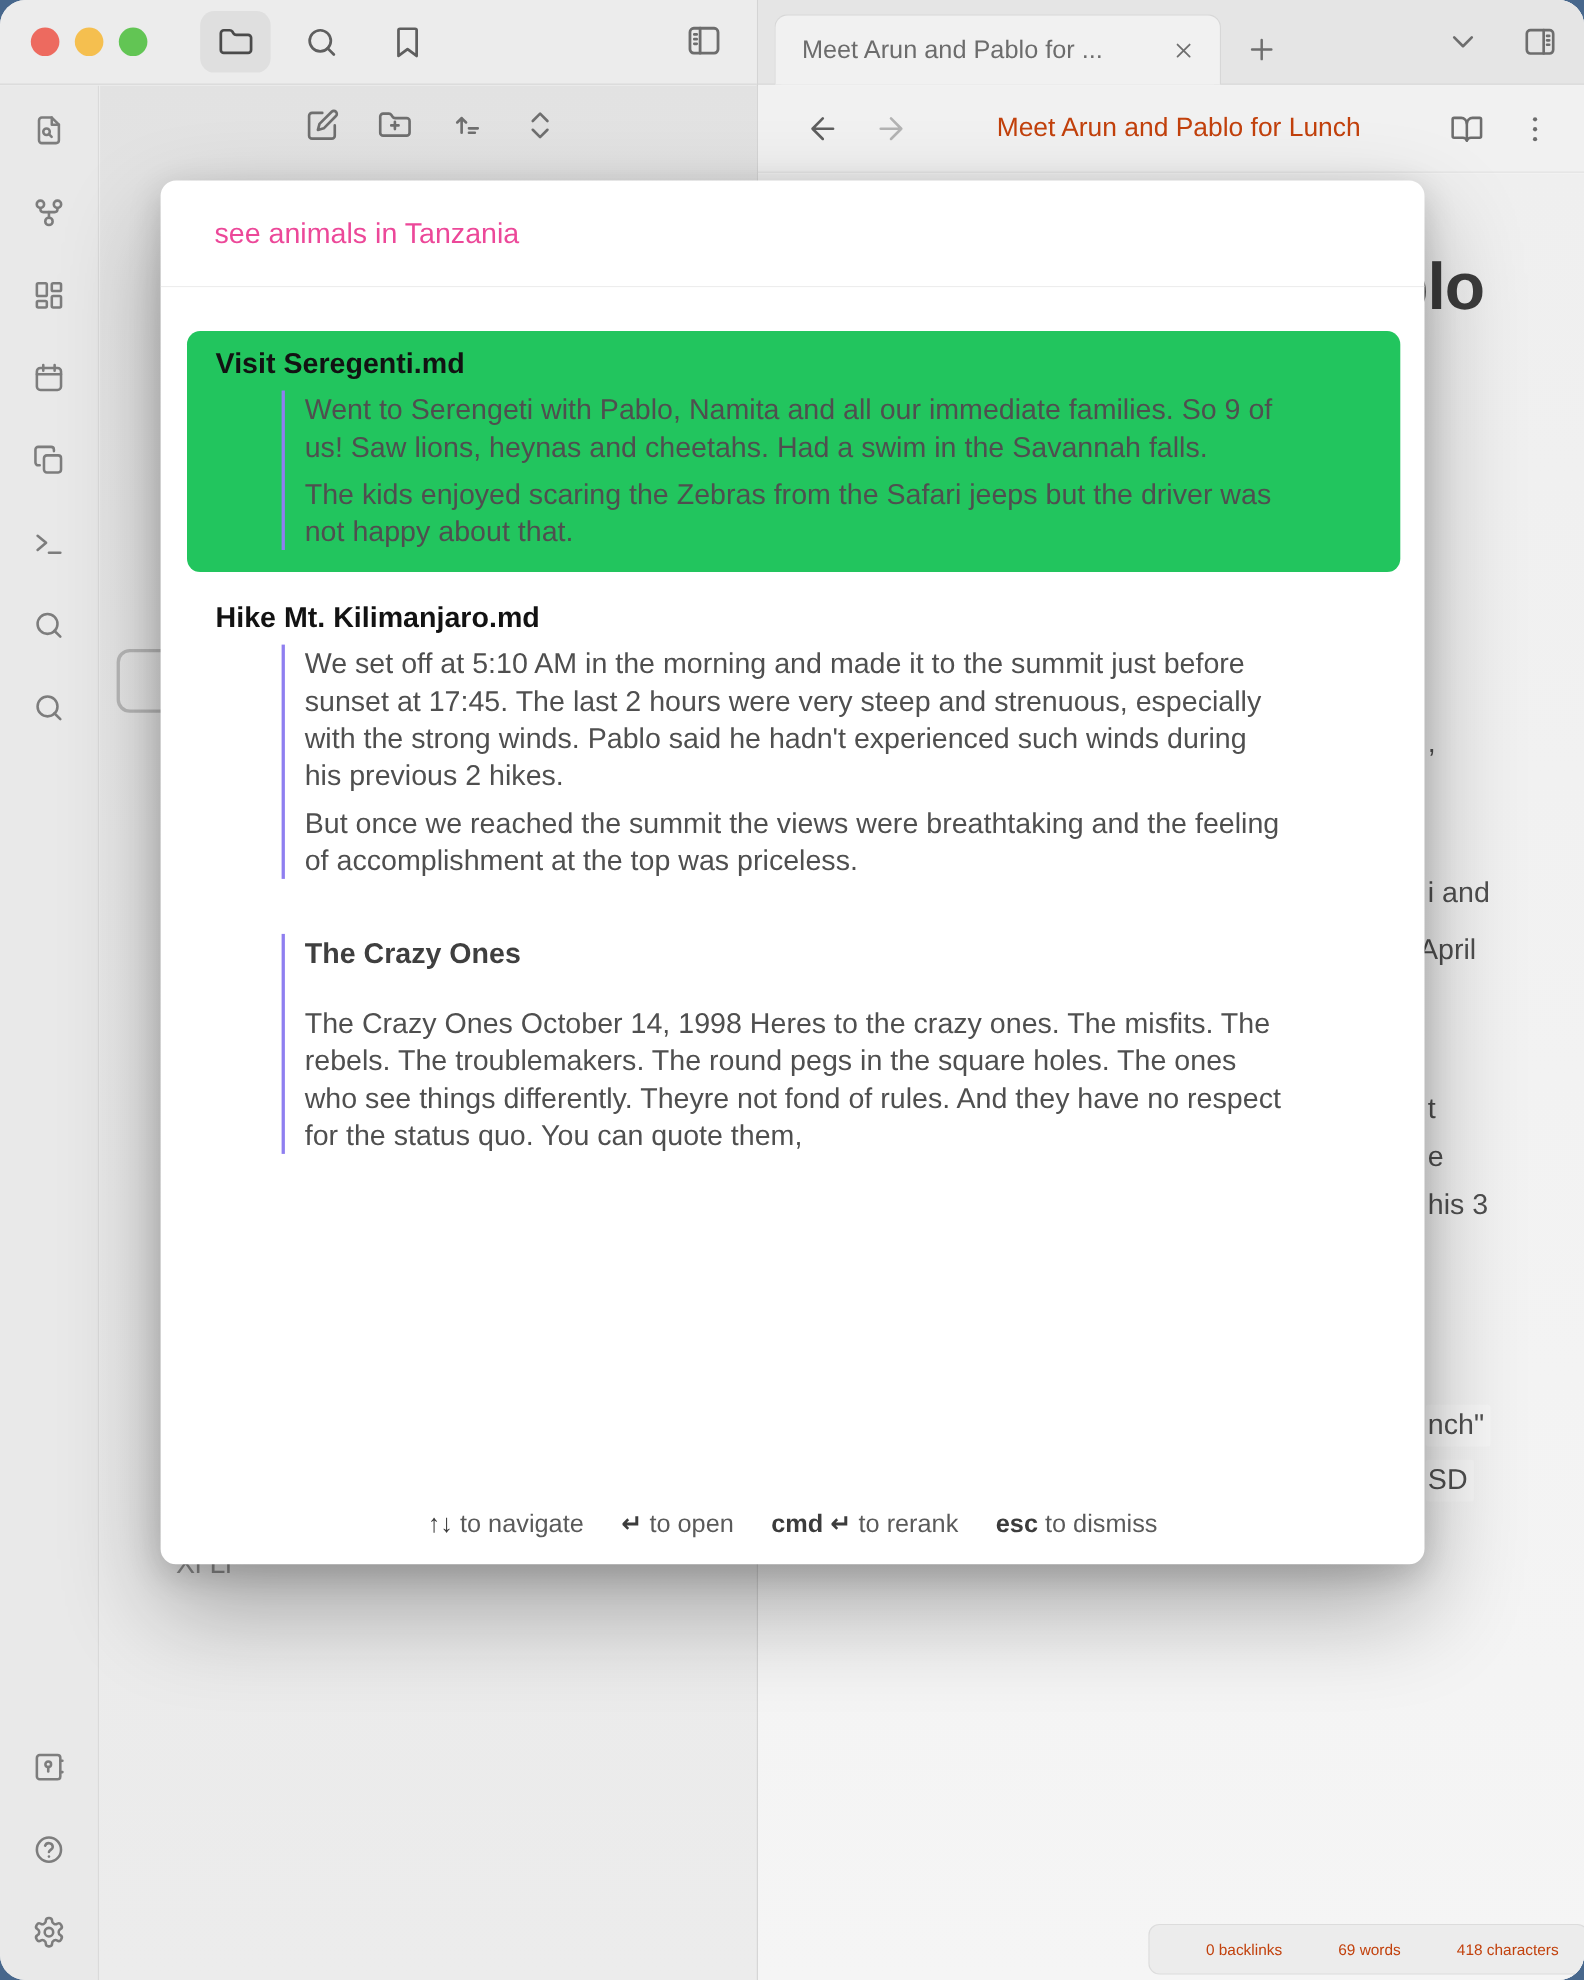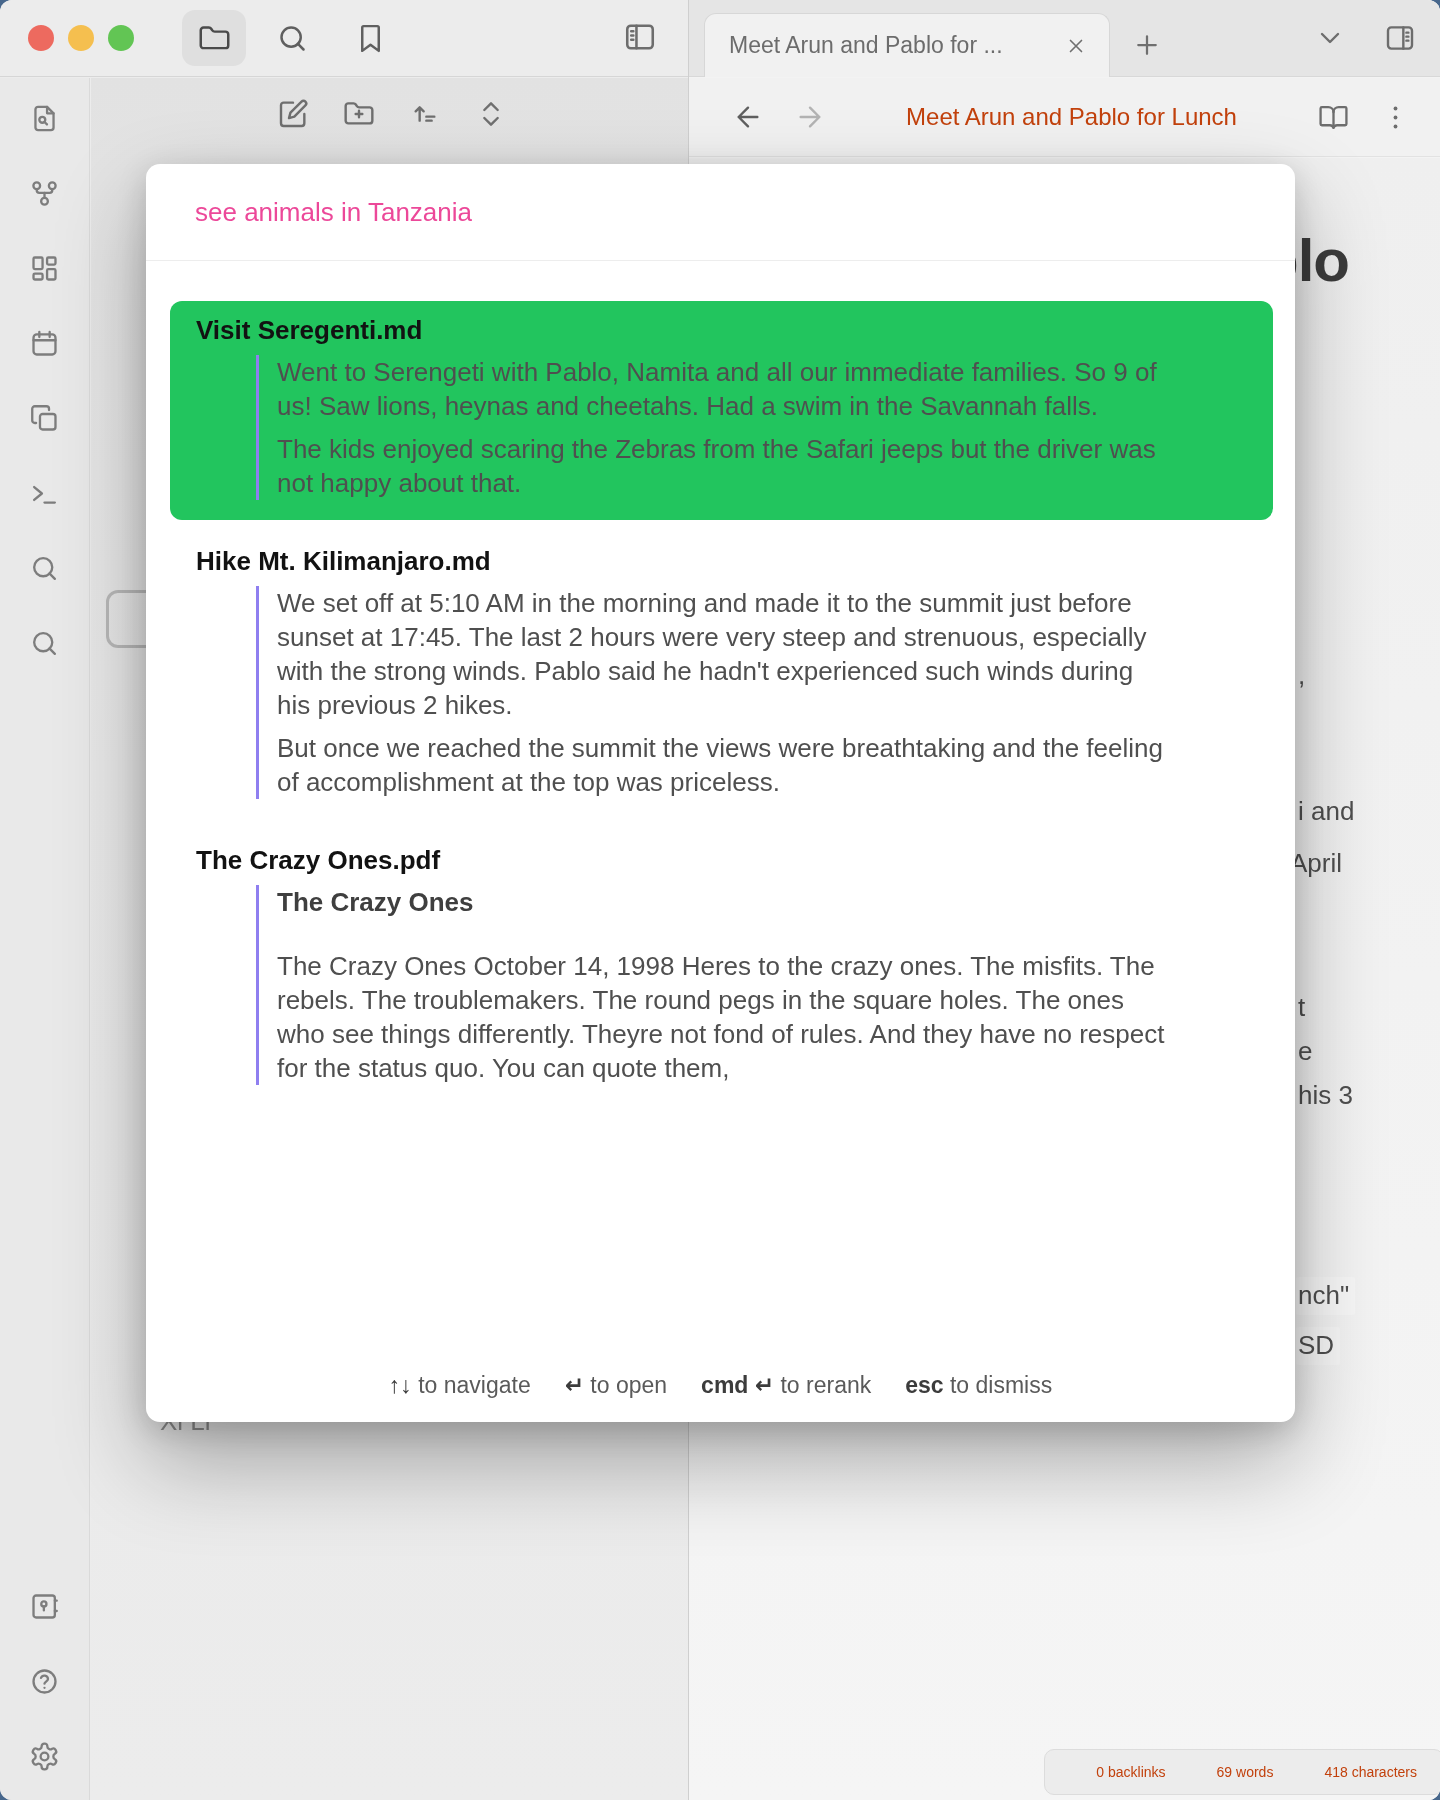--- a/index.html
+++ b/index.html
@@ -1,18 +1,18 @@
 <!DOCTYPE html>
 <html style="--accent: #8f7ff0;"><head>
 <meta charset="utf-8">
 <style>
   * { margin:0; padding:0; box-sizing:border-box; }
   html,body { width:1440px; height:1800px; }
   body { background:#47678c; font-family:"Liberation Sans","DejaVu Sans",sans-serif; overflow:hidden; }
-  .window { position:absolute; inset:0; border-radius:12px; overflow:hidden; background:#ececec; }
+  .window { position:absolute; inset:0; border-radius:23px; overflow:hidden; background:#ececec; }
 
   
   .titlebar-left { position:absolute; left:0; top:0; width:688px; height:77px; background:#ececec; border-bottom:1px solid #d6d6d6; z-index:3; display:flex; align-items:center; }
   .traffic { display:flex; gap:14px; margin-left:28px; }
   .tl { width:26px; height:26px; border-radius:50%; display:inline-block; }
   .tl.red { background:#ed6a5f; } .tl.yellow { background:#f5bf4f; } .tl.green { background:#62c554; }
   .titlebar-icons { display:flex; align-items:center; gap:14px; margin-left:48px; }
   .tb-btn { width:64px; height:56px; border-radius:13px; display:flex; align-items:center; justify-content:center; color:#5f5f5f; background:transparent; border:none; }
   .tb-btn.active { background:#dfdfdf; color:#4a4a4a; }
   .tb-btn svg { width:33px; height:33px; }
@@ -329,21 +329,20 @@
           </div>
         </div>
         <div class="result">
           <div class="result-title">Hike Mt. Kilimanjaro.md</div>
           <div class="quote">
             <p>We set off at 5:10 AM in the morning and made it to the summit just before sunset at 17:45. The last 2 hours were very steep and strenuous, especially with the strong winds. Pablo said he hadn't experienced such winds during his previous 2 hikes.</p>
             <p>But once we reached the summit the views were breathtaking and the feeling of accomplishment at the top was priceless.</p>
           </div>
         </div>
         <div class="result">
-          <div class="result-title">The Crazy Ones.pdf</div>
           <div class="quote">
             <p class="q-head">The Crazy Ones</p>
             <p>The Crazy Ones October 14, 1998 Heres to the crazy ones. The misfits. The rebels. The troublemakers. The round pegs in the square holes. The ones who see things differently. Theyre not fond of rules. And they have no respect for the status quo. You can quote them,</p>
           </div>
         </div>
       </div>
     <div class="modal-footer" id="hints">
         <span class="hint"><b>↑↓</b> to navigate</span>
         <span class="hint"><b>↵</b> to open</span>
         <span class="hint"><b>cmd ↵</b> to rerank</span>

